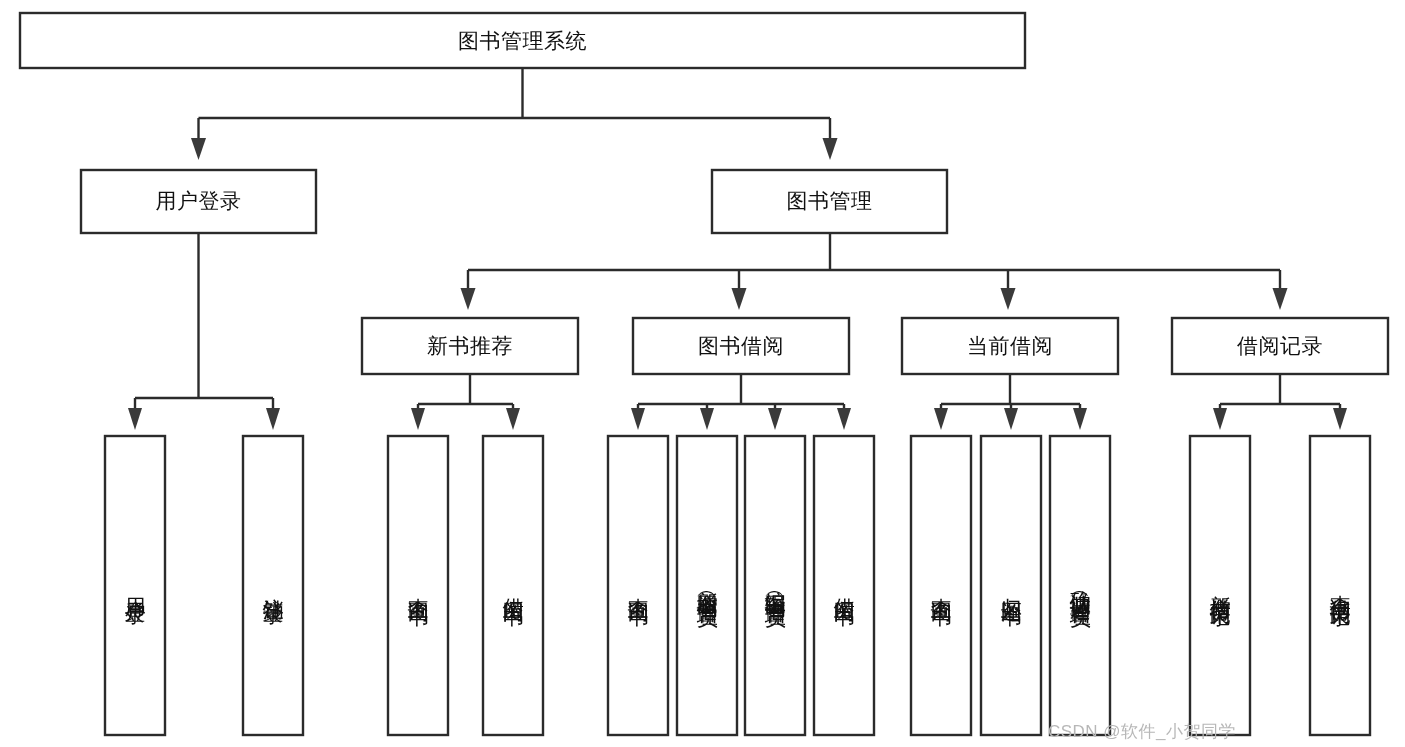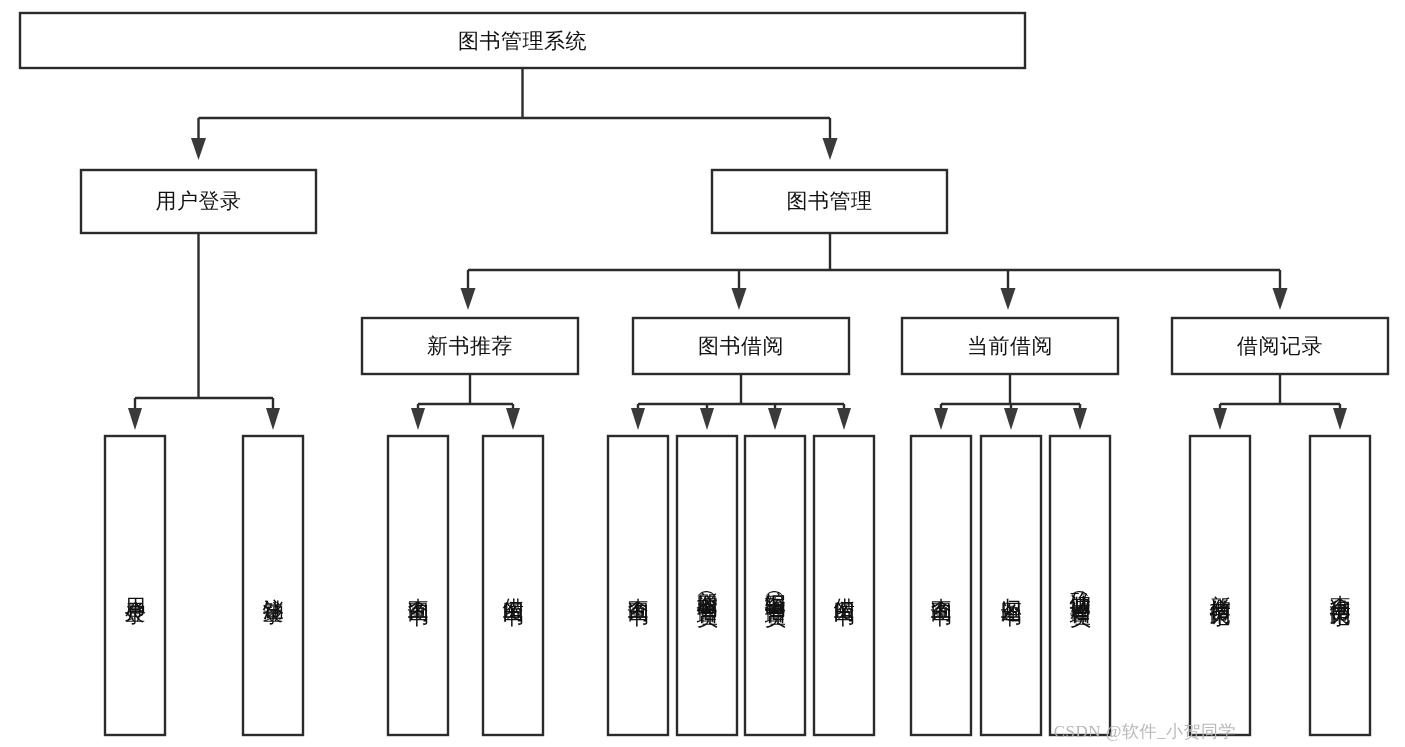--- a/index.html
+++ b/index.html
@@ -64,21 +64,21 @@
     white-space: nowrap;
     display: flex;
     align-items: center;
     justify-content: center;
     pointer-events: none;
   }
   .watermark {
     position: absolute;
     right: 8px;
     bottom: 4px;
-    font-family: Liberation Serif, serif;
+    font-family: Liberation Sans, sans-serif;
     font-size: 17px;
     color: #b7b7b7;
     white-space: nowrap;
     letter-spacing: 0.5px;
   }
 </style>
 </head>
 <body>
 
 <div id="diagram-root">

